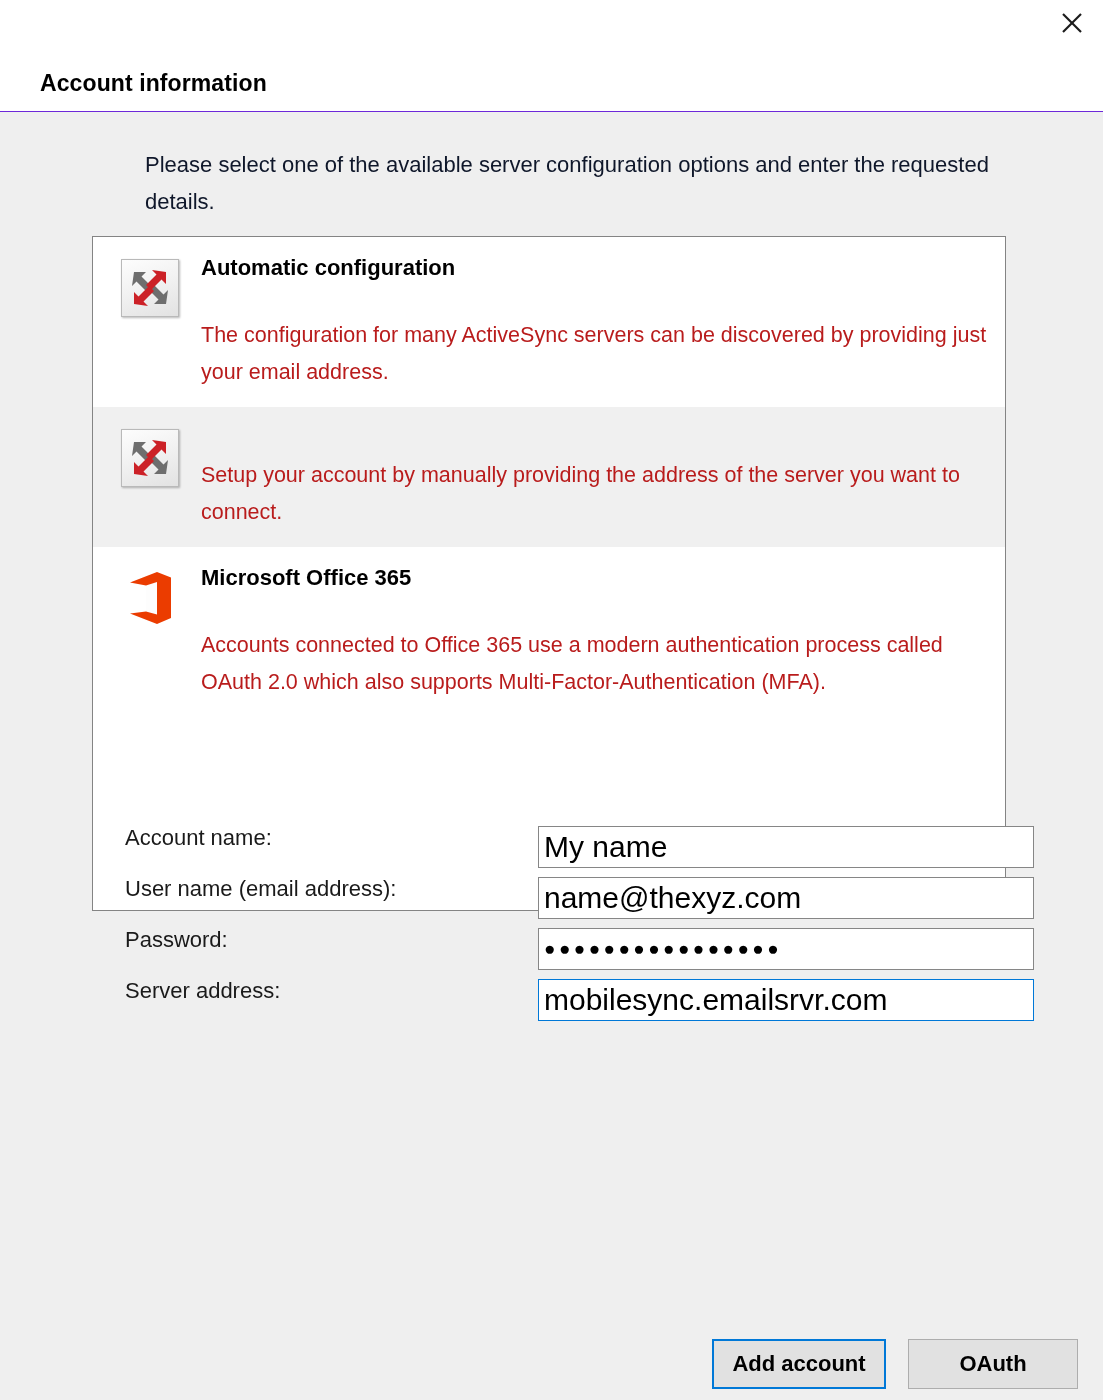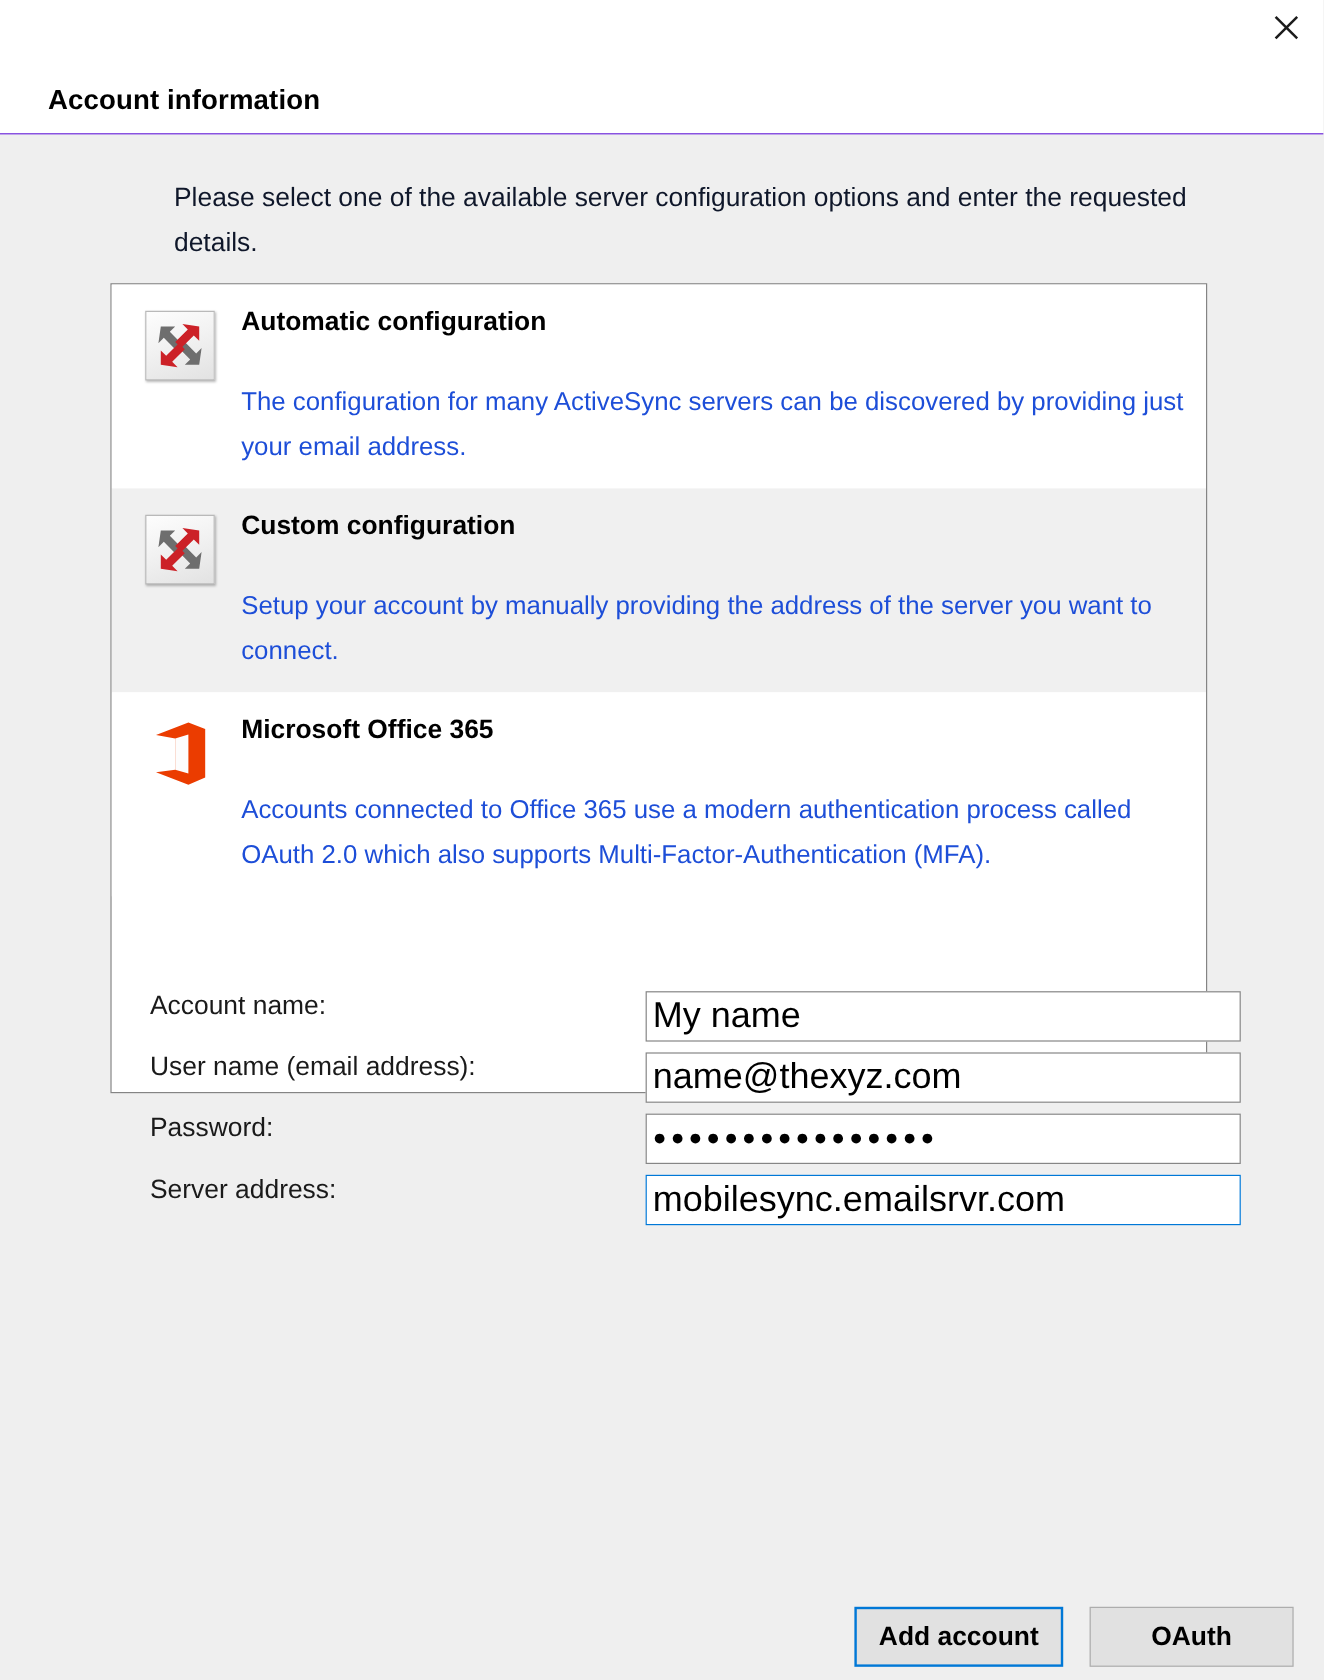--- a/index.html
+++ b/index.html
@@ -109,21 +109,21 @@
   .option-title {
     font-size: 22px;
     font-weight: bold;
     line-height: 30px;
     color: #000000;
     margin-bottom: 8px;
   }
   .option-desc {
     font-size: 21.5px;
     line-height: 37px;
-    color: #1d4ed8;
+    color: #b91c1c;
     margin-top: 34px;
   }
 
   
   .exchange-icon {
     width: 58px;
     height: 58px;
     box-sizing: border-box;
     border: 1px solid #b9b9b9;
     background: linear-gradient(160deg, #fdfdfd 0%, #f2f2f2 45%, #e2e2e2 100%);
@@ -270,21 +270,20 @@
         <div class="exchange-icon">
           <svg width="44" height="44" viewBox="0 0 44 44">
             <path d="M6 6 L18 6 L13.5 10.5 L24 21 L19 26 L8.5 15.5 L4 20 Z" fill="#6e6e6e"></path>
             <path d="M38 38 L26 38 L30.5 33.5 L20 23 L25 18 L35.5 28.5 L40 24 Z" fill="#6e6e6e"></path>
             <path d="M38 6 L38 18 L33.5 13.5 L23 24 L18 19 L28.5 8.5 L24 4 Z" fill="#cc2127"></path>
             <path d="M6 38 L6 26 L10.5 30.5 L21 20 L26 25 L15.5 35.5 L20 40 Z" fill="#cc2127"></path>
           </svg>
         </div>
       </div>
       <div class="option-text">
-        <div class="option-title">Custom configuration</div>
         <div class="option-desc">Setup your account by manually providing the address of the server you want to connect.</div>
       </div>
     </div>
 
     <div class="option-row">
       <div class="option-icon">
         <svg class="office-icon" viewBox="0 0 56 58">
           <path d="M8 13.5 L35 3 L49 8.5 L49 49 L35 55 L8 44.5 L24 42.5 L24 16.5 Z" fill="#eb3c00"></path>
           <path d="M24 16.5 L35 13 L35 45.5 L24 42.5 Z" fill="#ffffff" opacity="0.0"></path>
           <path d="M35 13 L35 45.5 L24 42.5 L24 16.5 Z" fill="#fdfdfd"></path>

